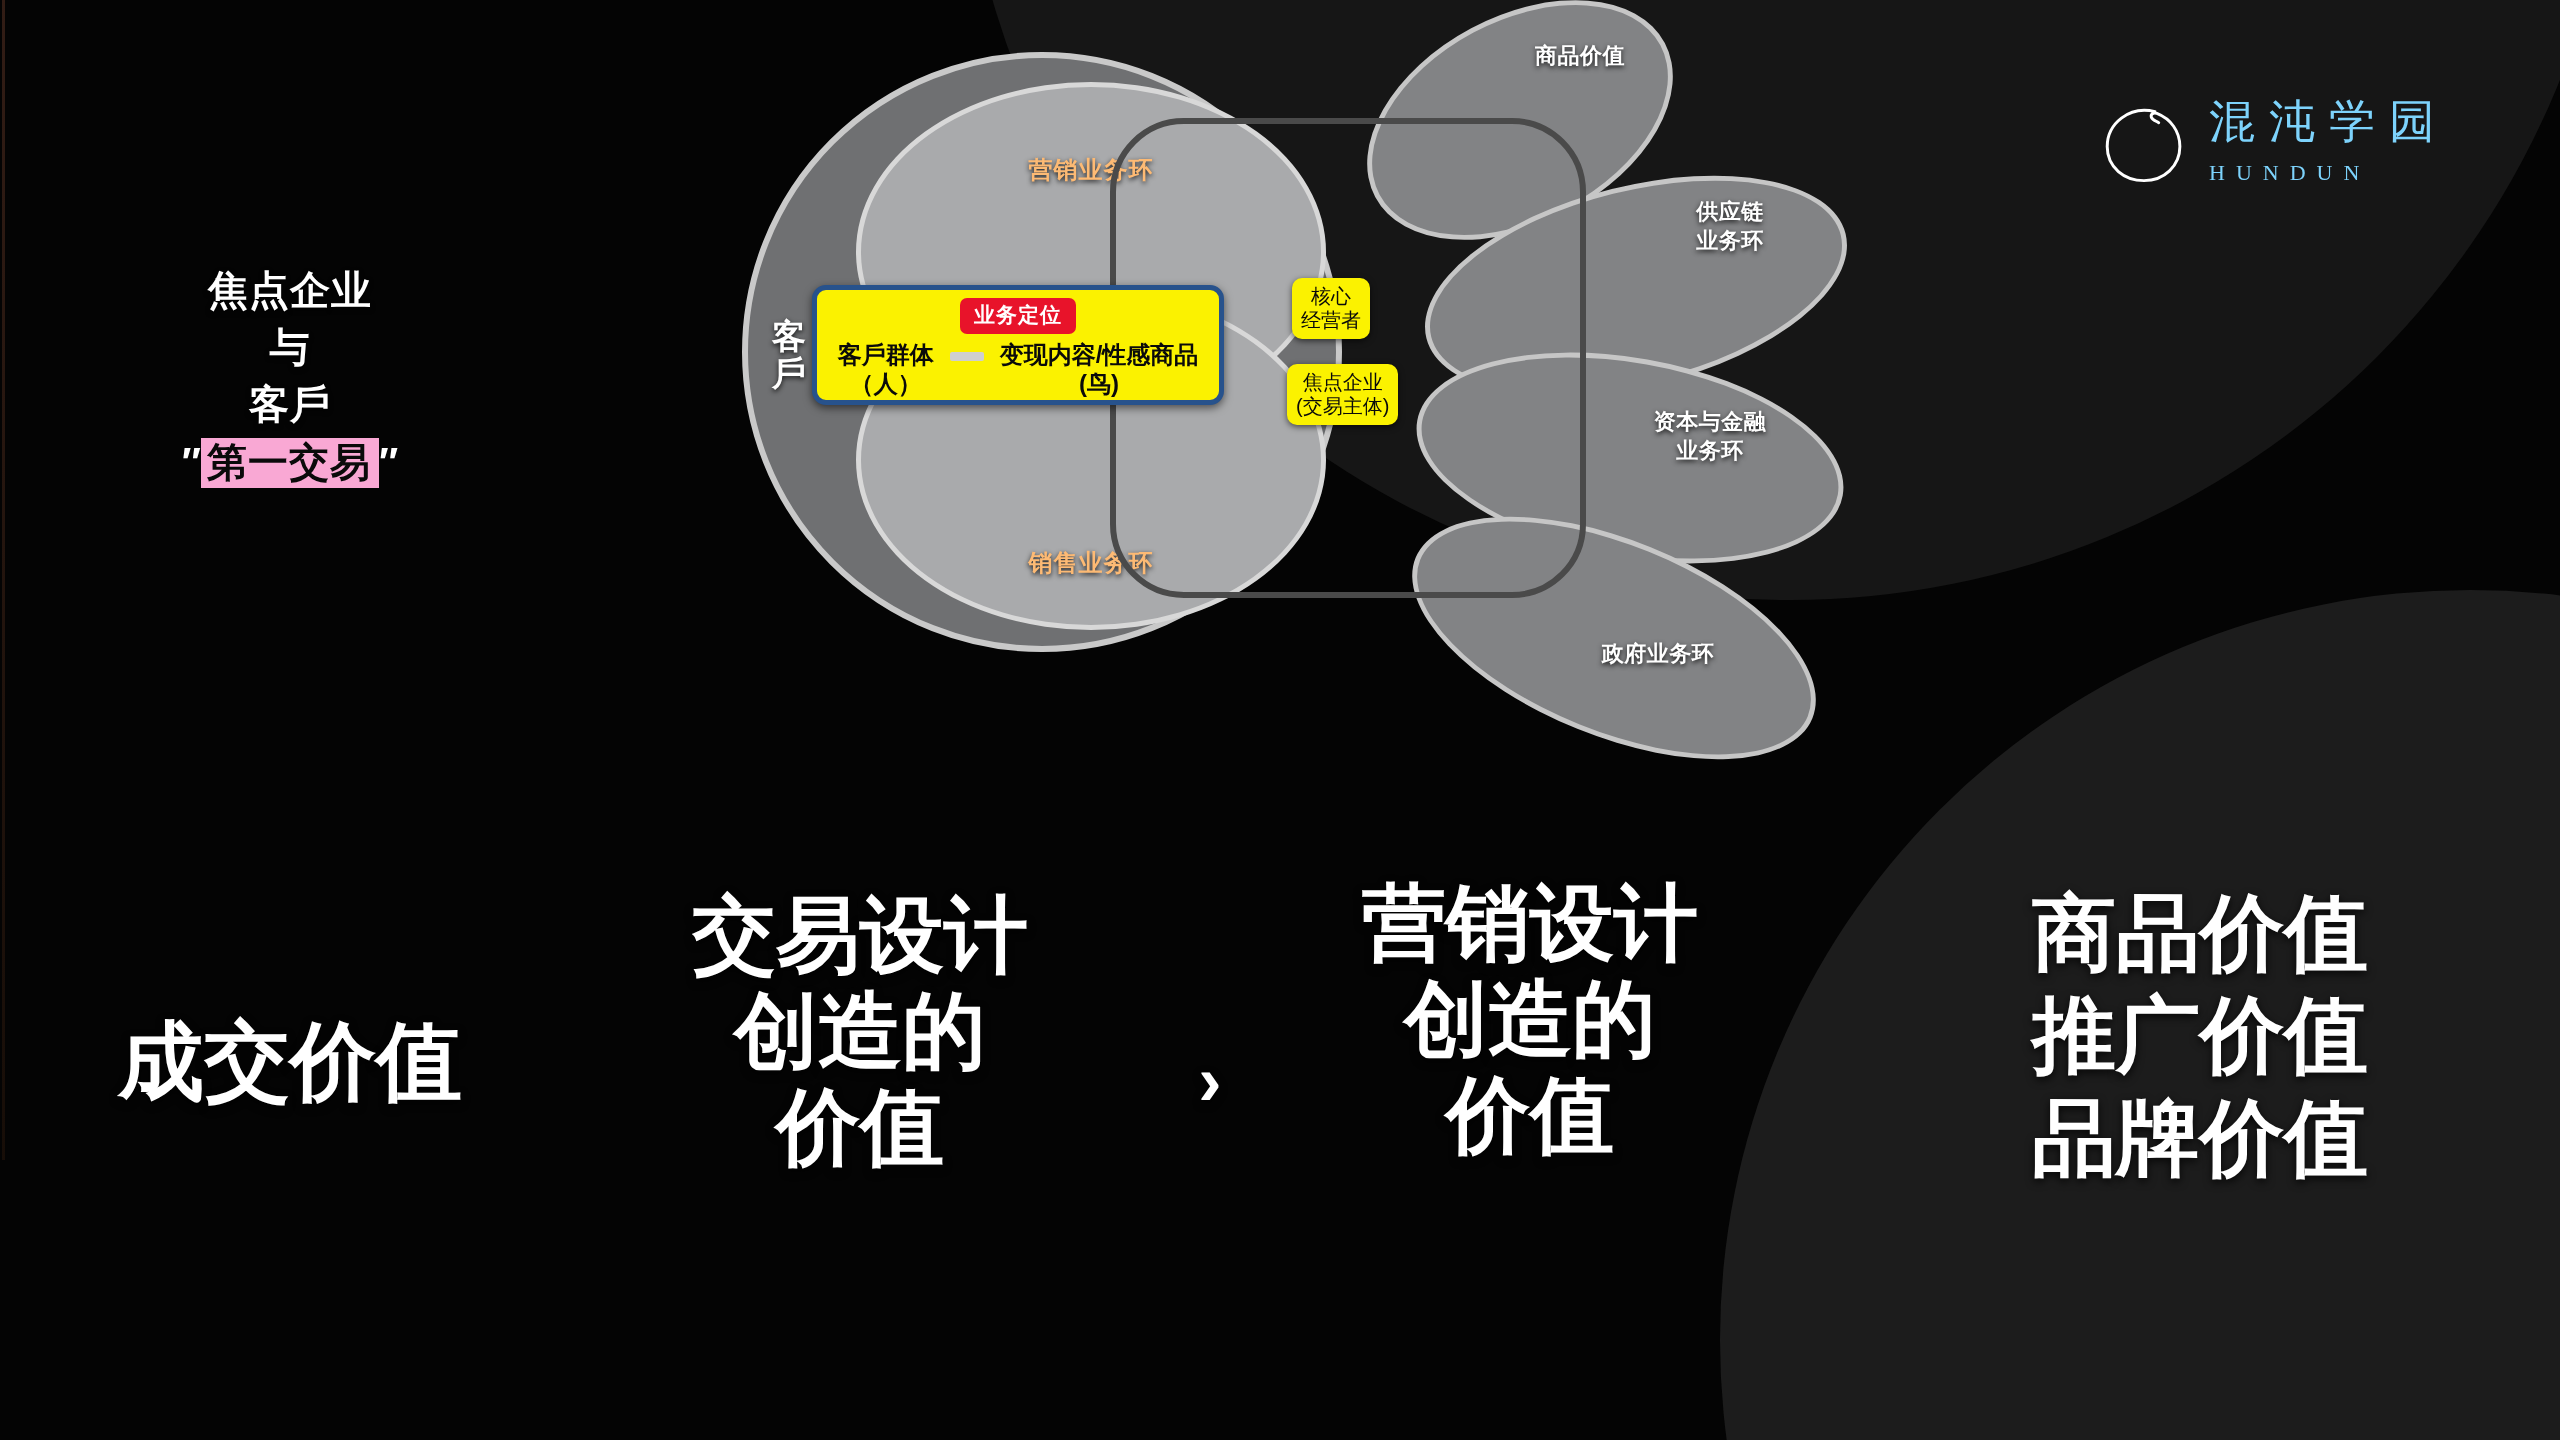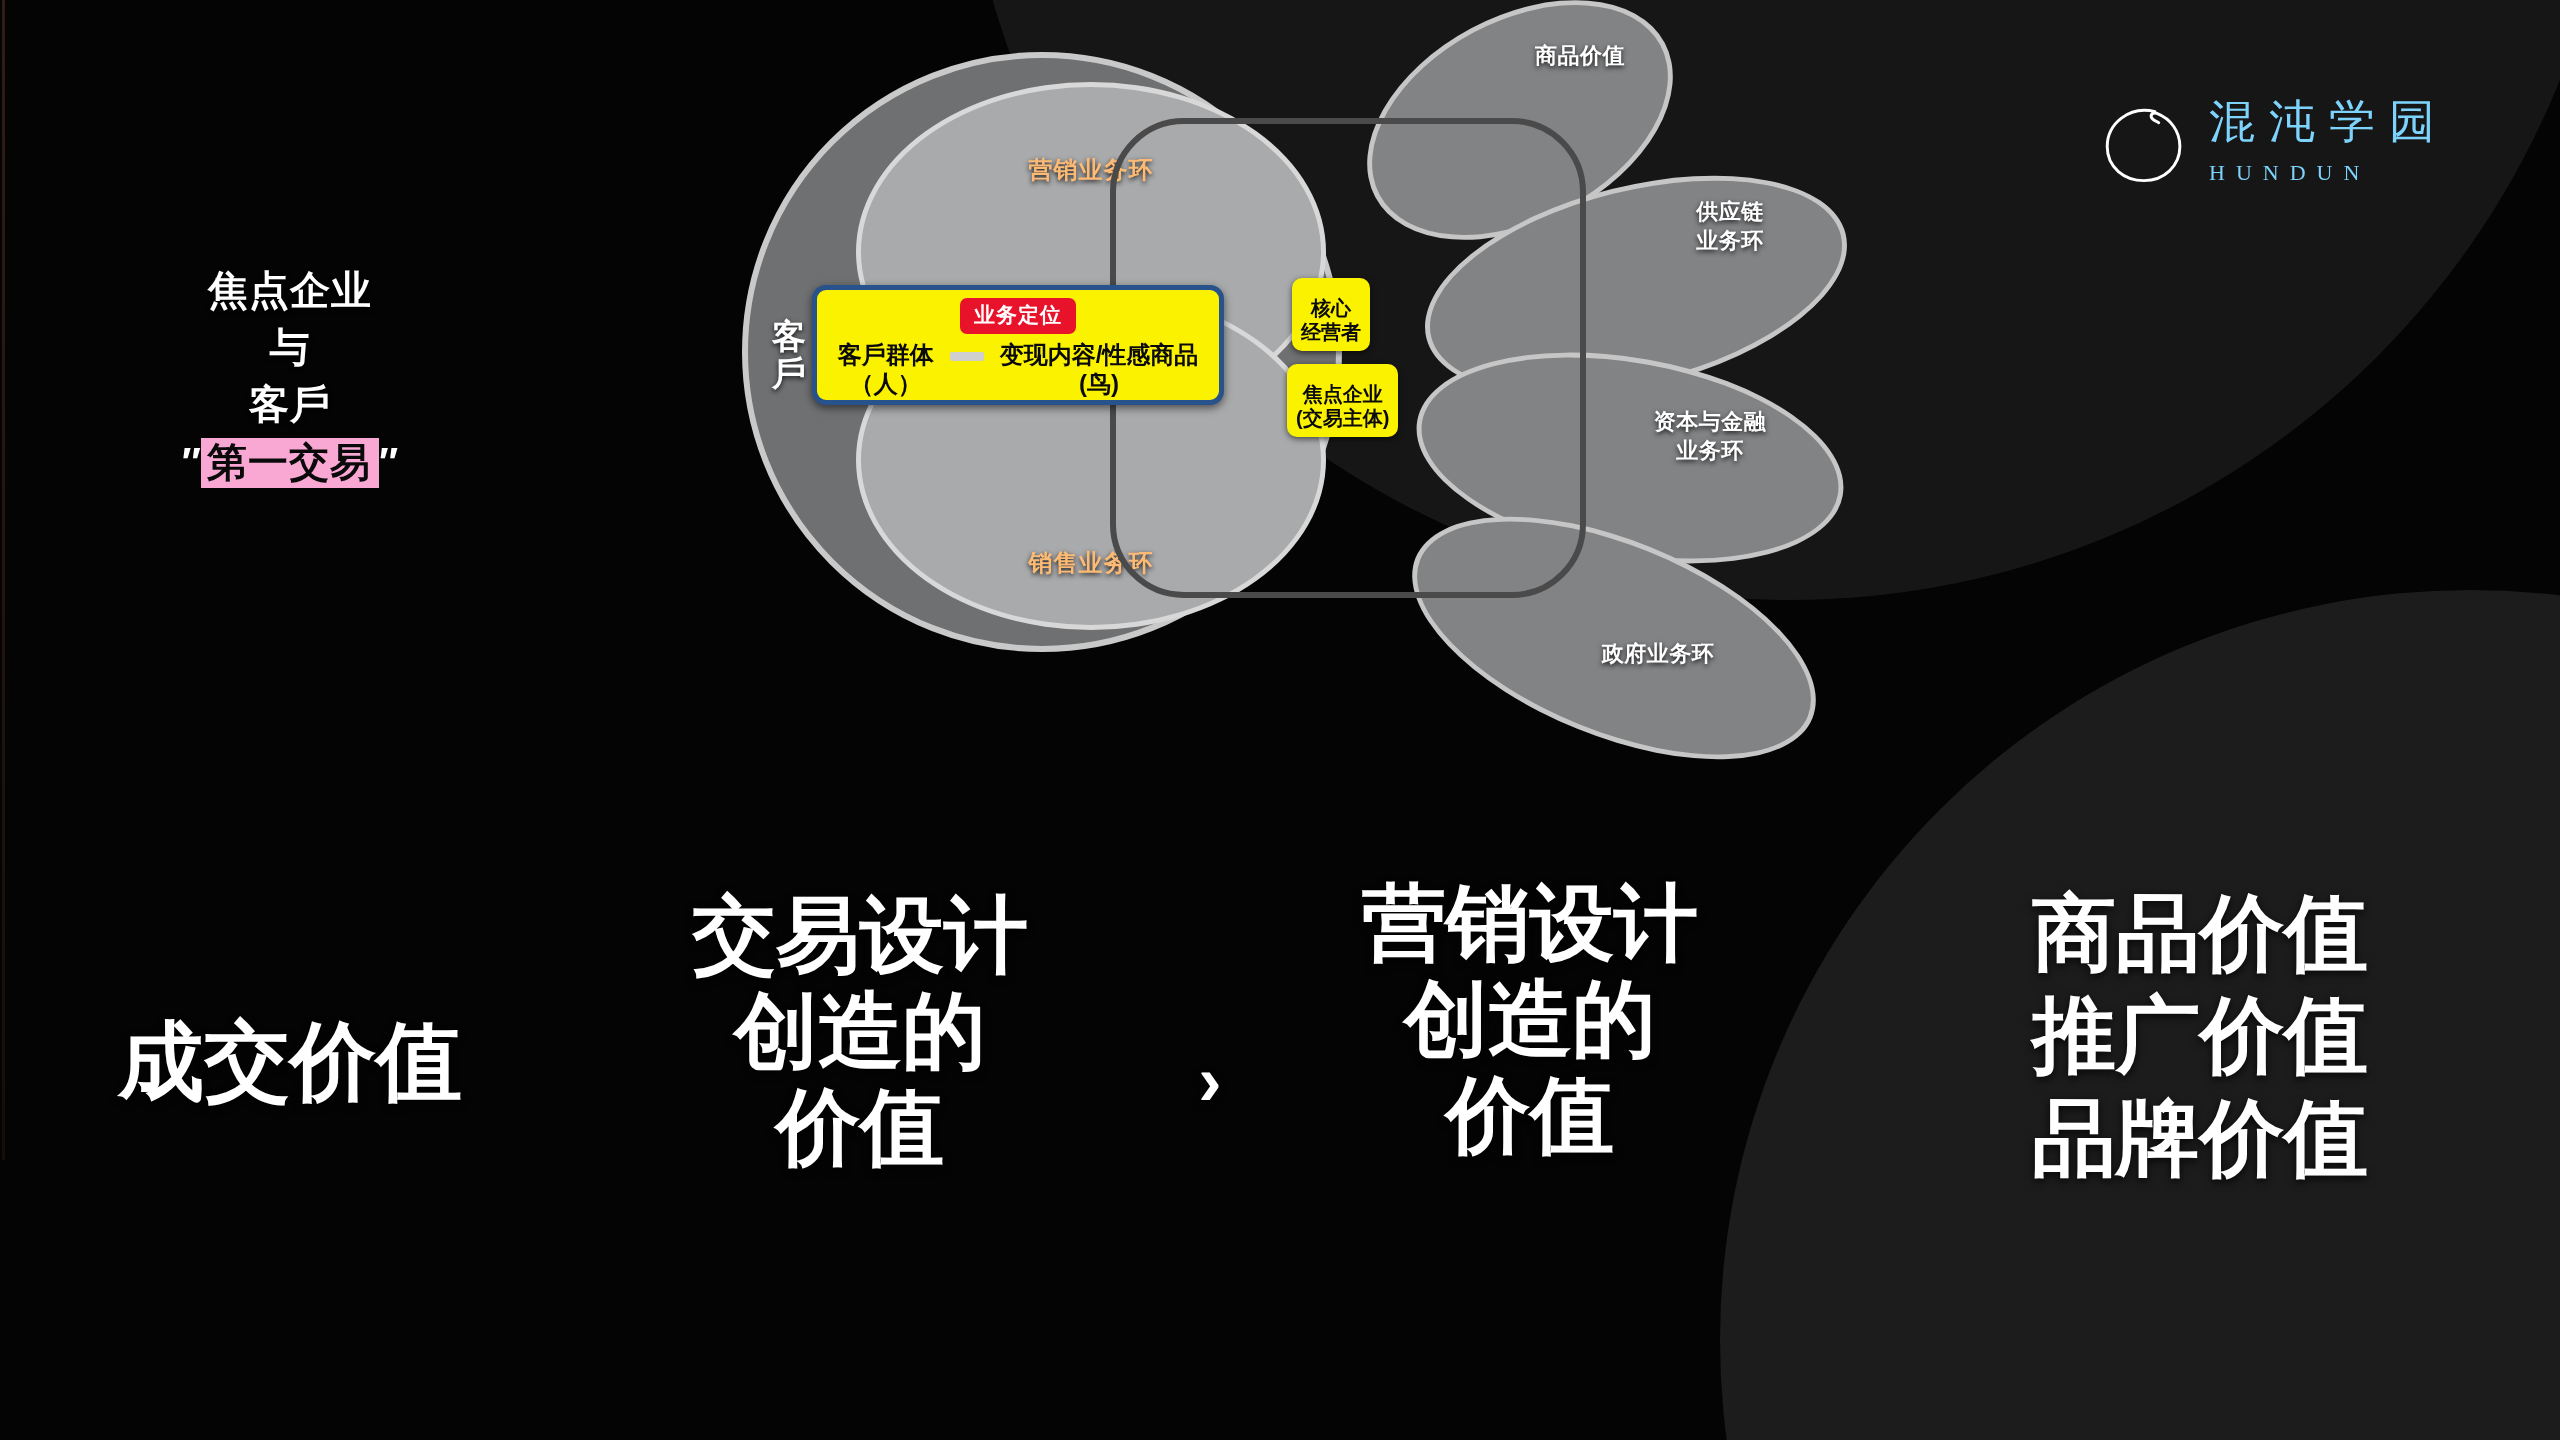--- a/index.html
+++ b/index.html
@@ -225,25 +225,25 @@
     margin-top: 12px;
     flex: 0 0 auto;
   }
 
   
   .ytag {
     position: absolute;
     background: #fbf200;
     color: #0a0a0a;
     font-size: 20px;
-    font-weight: bold;
+    font-weight: normal;
     line-height: 1.2;
     text-align: center;
     border-radius: 10px;
-    padding: 18px 9px 7px 9px;
+    padding: 6px 9px 7px 9px;
     white-space: pre-line;
     z-index: 13;
     box-shadow: 0 2px 6px rgba(0,0,0,.6);
   }
   .ytag-core  { left: 1292px; top: 278px; }
   .ytag-focus { left: 1287px; top: 364px; }
 
   
   .logo {
     position: absolute;

